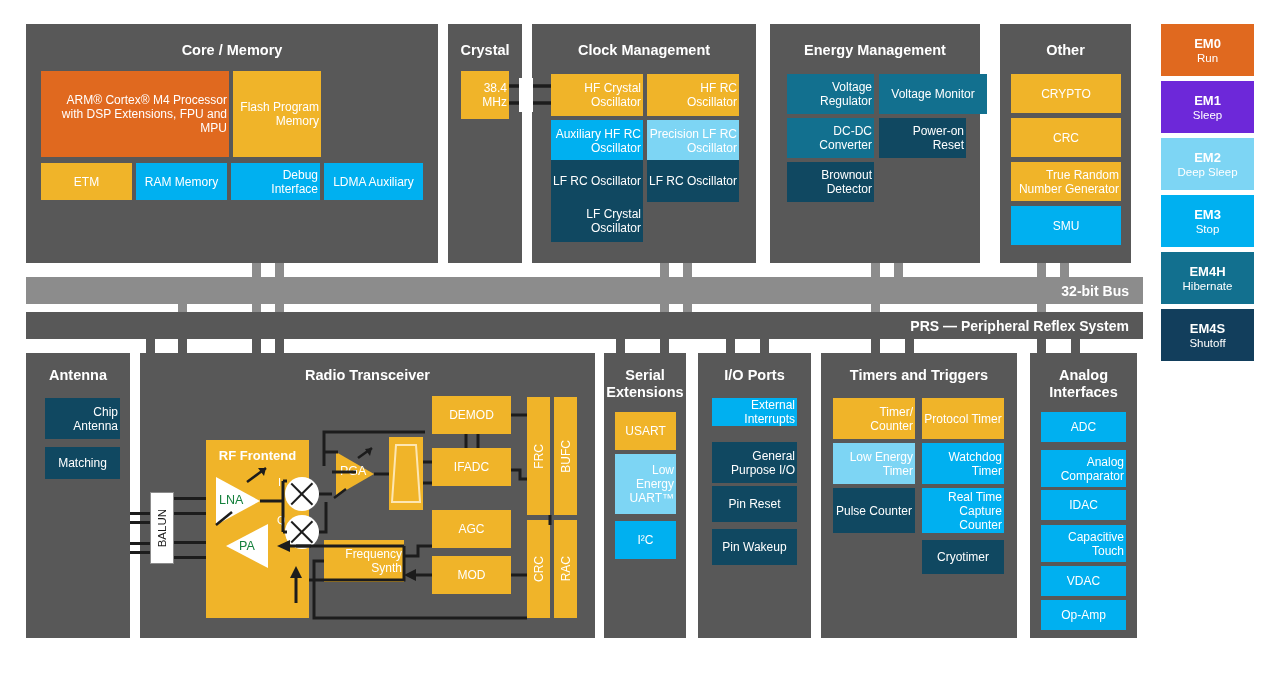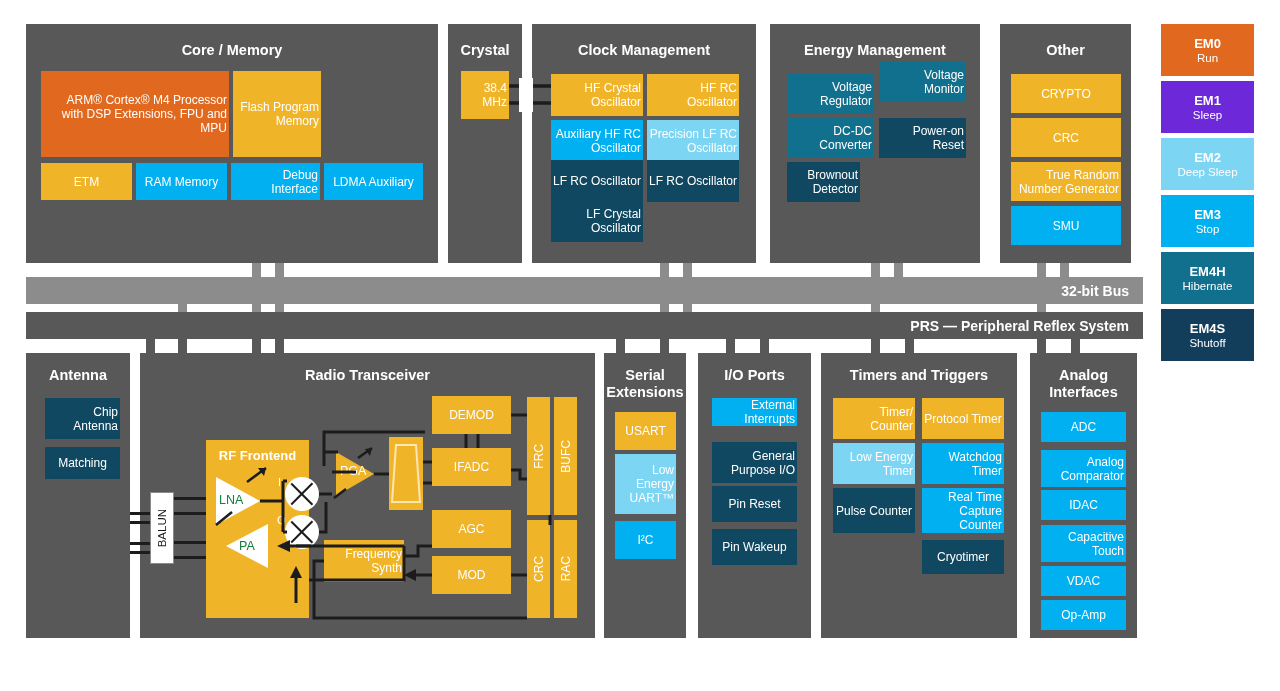--- a/index.html
+++ b/index.html
@@ -90,24 +90,24 @@
   <div class="blk c-cyan" style="left:551px;top:120px;width:92px;height:42px;">Auxiliary HF RC Oscillator</div>
   <div class="blk c-lcyan" style="left:647px;top:120px;width:92px;height:42px;">Precision LF RC Oscillator</div>
   <div class="blk c-navy" style="left:551px;top:160px;width:92px;height:42px;">LF RC Oscillator</div>
   <div class="blk c-navy" style="left:647px;top:160px;width:92px;height:42px;">LF RC Oscillator</div>
   <div class="blk c-navy" style="left:551px;top:200px;width:92px;height:42px;">LF Crystal Oscillator</div>
 
   <div class="panel" style="left:770px;top:24px;width:210px;height:239px;">
     <div class="panel-title" style="top:18px;">Energy Management</div>
   </div>
   <div class="blk c-teal" style="left:787px;top:74px;width:87px;height:40px;">Voltage Regulator</div>
-  <div class="blk c-teal" style="left:879px;top:62px;width:87px;height:40px;">Voltage Monitor</div>
+  <div class="blk c-teal" style="left:879px;top:74px;width:108px;height:40px;">Voltage Monitor</div>
   <div class="blk c-teal" style="left:787px;top:118px;width:87px;height:40px;">DC-DC Converter</div>
   <div class="blk c-navy" style="left:879px;top:118px;width:87px;height:40px;">Power-on Reset</div>
-  <div class="blk c-navy" style="left:787px;top:162px;width:73px;height:40px;">Brownout Detector</div>
+  <div class="blk c-navy" style="left:787px;top:162px;width:87px;height:40px;">Brownout Detector</div>
 
   <div class="panel" style="left:1000px;top:24px;width:131px;height:239px;">
     <div class="panel-title" style="top:18px;">Other</div>
   </div>
   <div class="blk c-amber" style="left:1011px;top:74px;width:110px;height:39px;">CRYPTO</div>
   <div class="blk c-amber" style="left:1011px;top:118px;width:110px;height:39px;">CRC</div>
   <div class="blk c-amber" style="left:1011px;top:162px;width:110px;height:39px;">True Random Number Generator</div>
   <div class="blk c-cyan" style="left:1011px;top:206px;width:110px;height:39px;">SMU</div>
 
   <div class="em" style="left:1161px;top:24px;width:93px;height:52px;background:#e0691f;">

